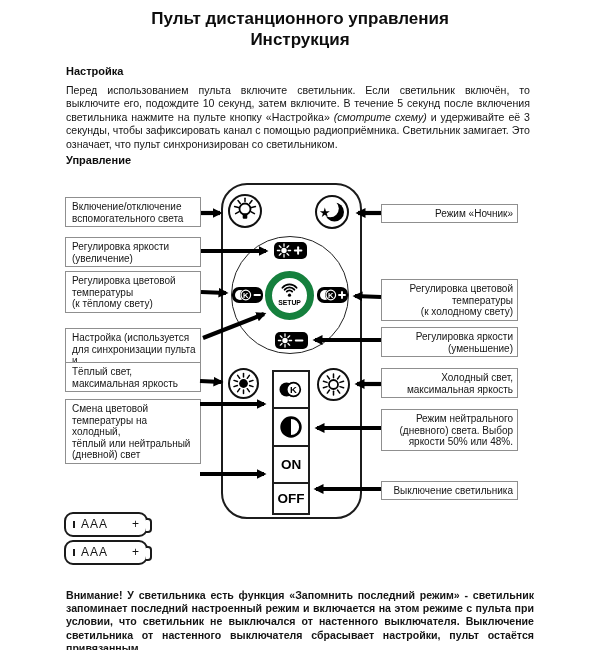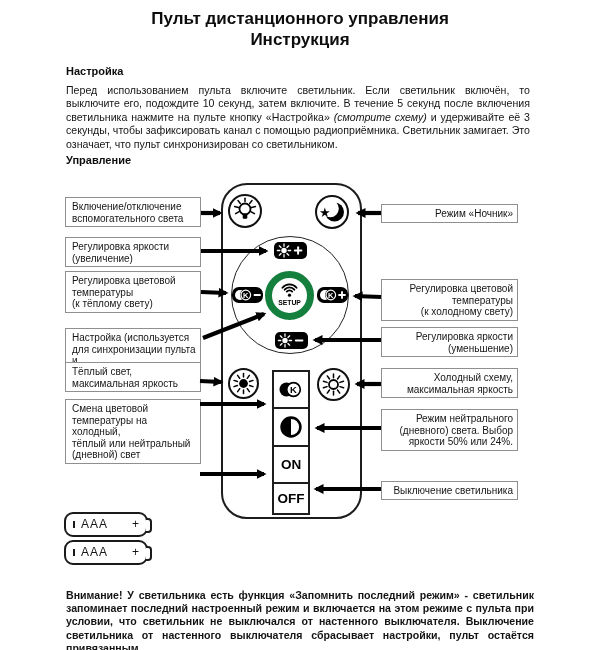--- a/index.html
+++ b/index.html
@@ -97,25 +97,25 @@
 температуры на холодный,
 тёплый или нейтральный
 (дневной) свет</div>
 
   <div class="callout cr" id="cr1">Режим «Ночник»</div>
   <div class="callout cr" id="cr2">Регулировка цветовой
 температуры
 (к холодному свету)</div>
   <div class="callout cr" id="cr3">Регулировка яркости
 (уменьшение)</div>
-  <div class="callout cr" id="cr4">Холодный схему,
+  <div class="callout cr" id="cr4">Холодный свет,
 максимальная яркость</div>
   <div class="callout cr" id="cr5">Режим нейтрального
 (дневного) света. Выбор
-яркости 50% или 24%.</div>
+яркости 50% или 48%.</div>
   <div class="callout cr" id="cr6">Выключение светильника</div>
 
   <div id="remote-body"></div>
 
   <div class="roundbtn" id="btn-aux-light">
     <svg width="30" height="30" viewBox="0 0 30 30">
       <g stroke="#000" stroke-width="1.5" stroke-linecap="round">
         <line x1="15" y1="2.2" x2="15" y2="5.6"></line>
         <line x1="8" y1="4.6" x2="10.3" y2="7.4"></line>
         <line x1="22" y1="4.6" x2="19.7" y2="7.4"></line>

